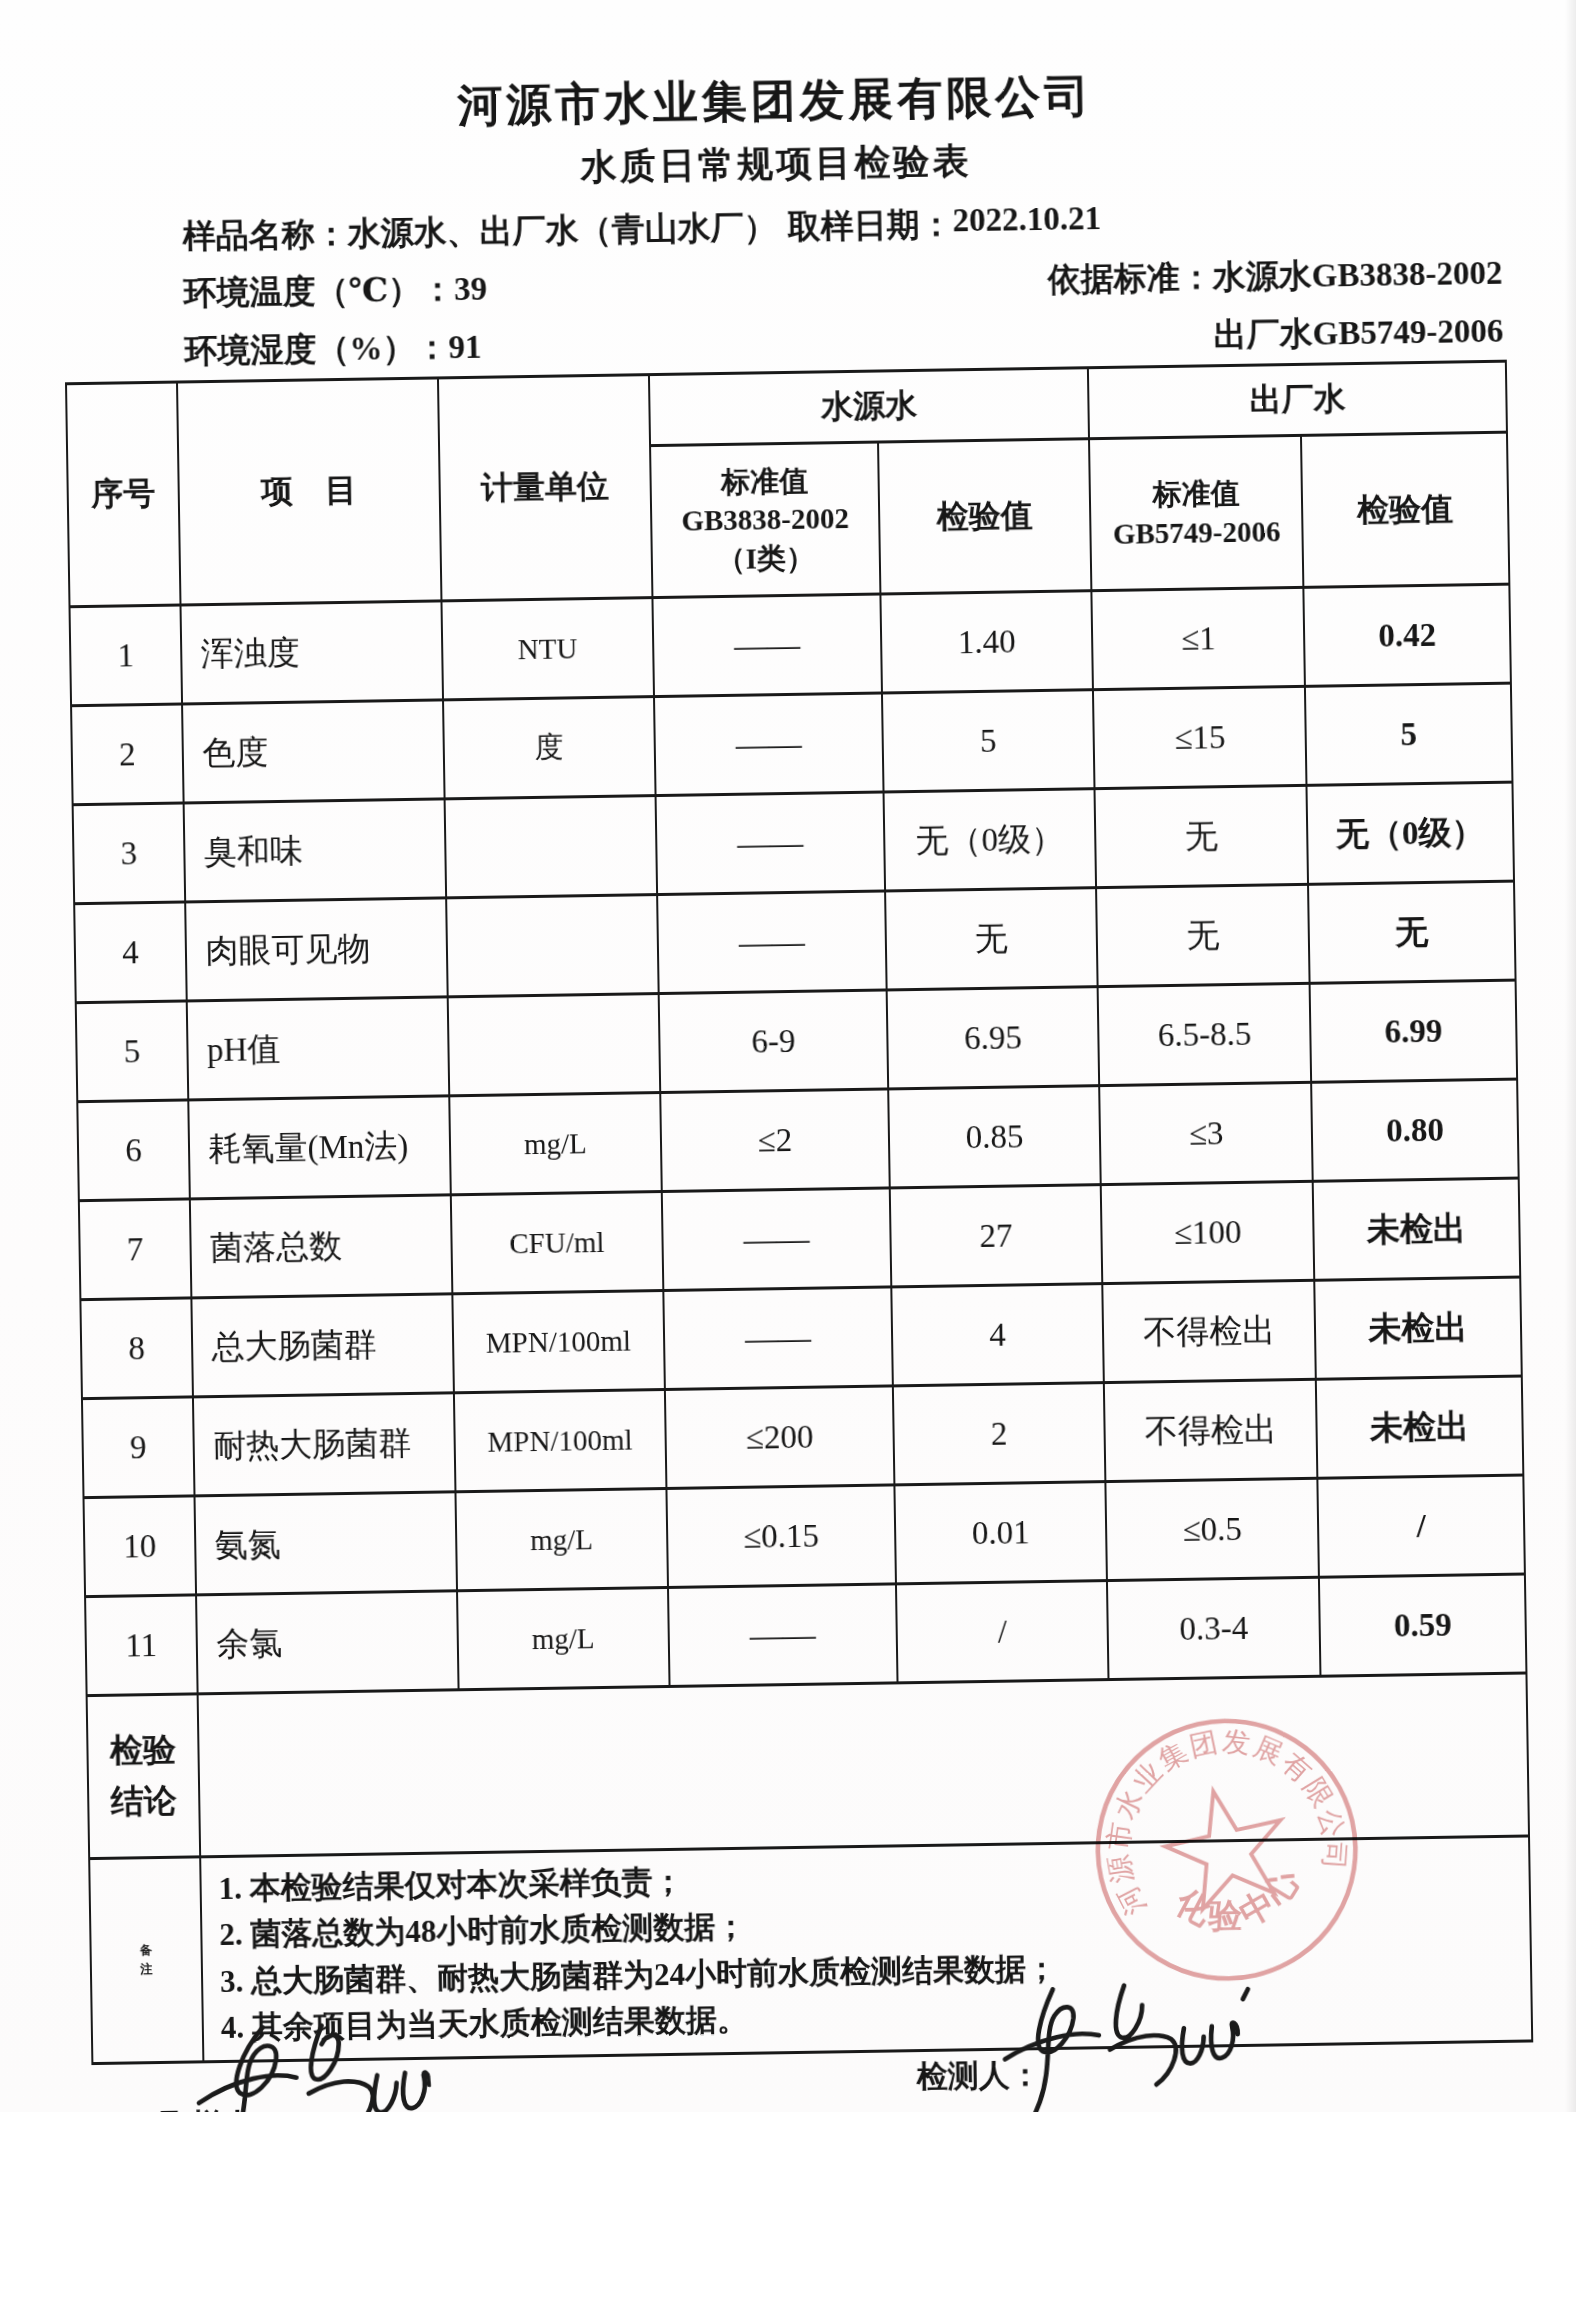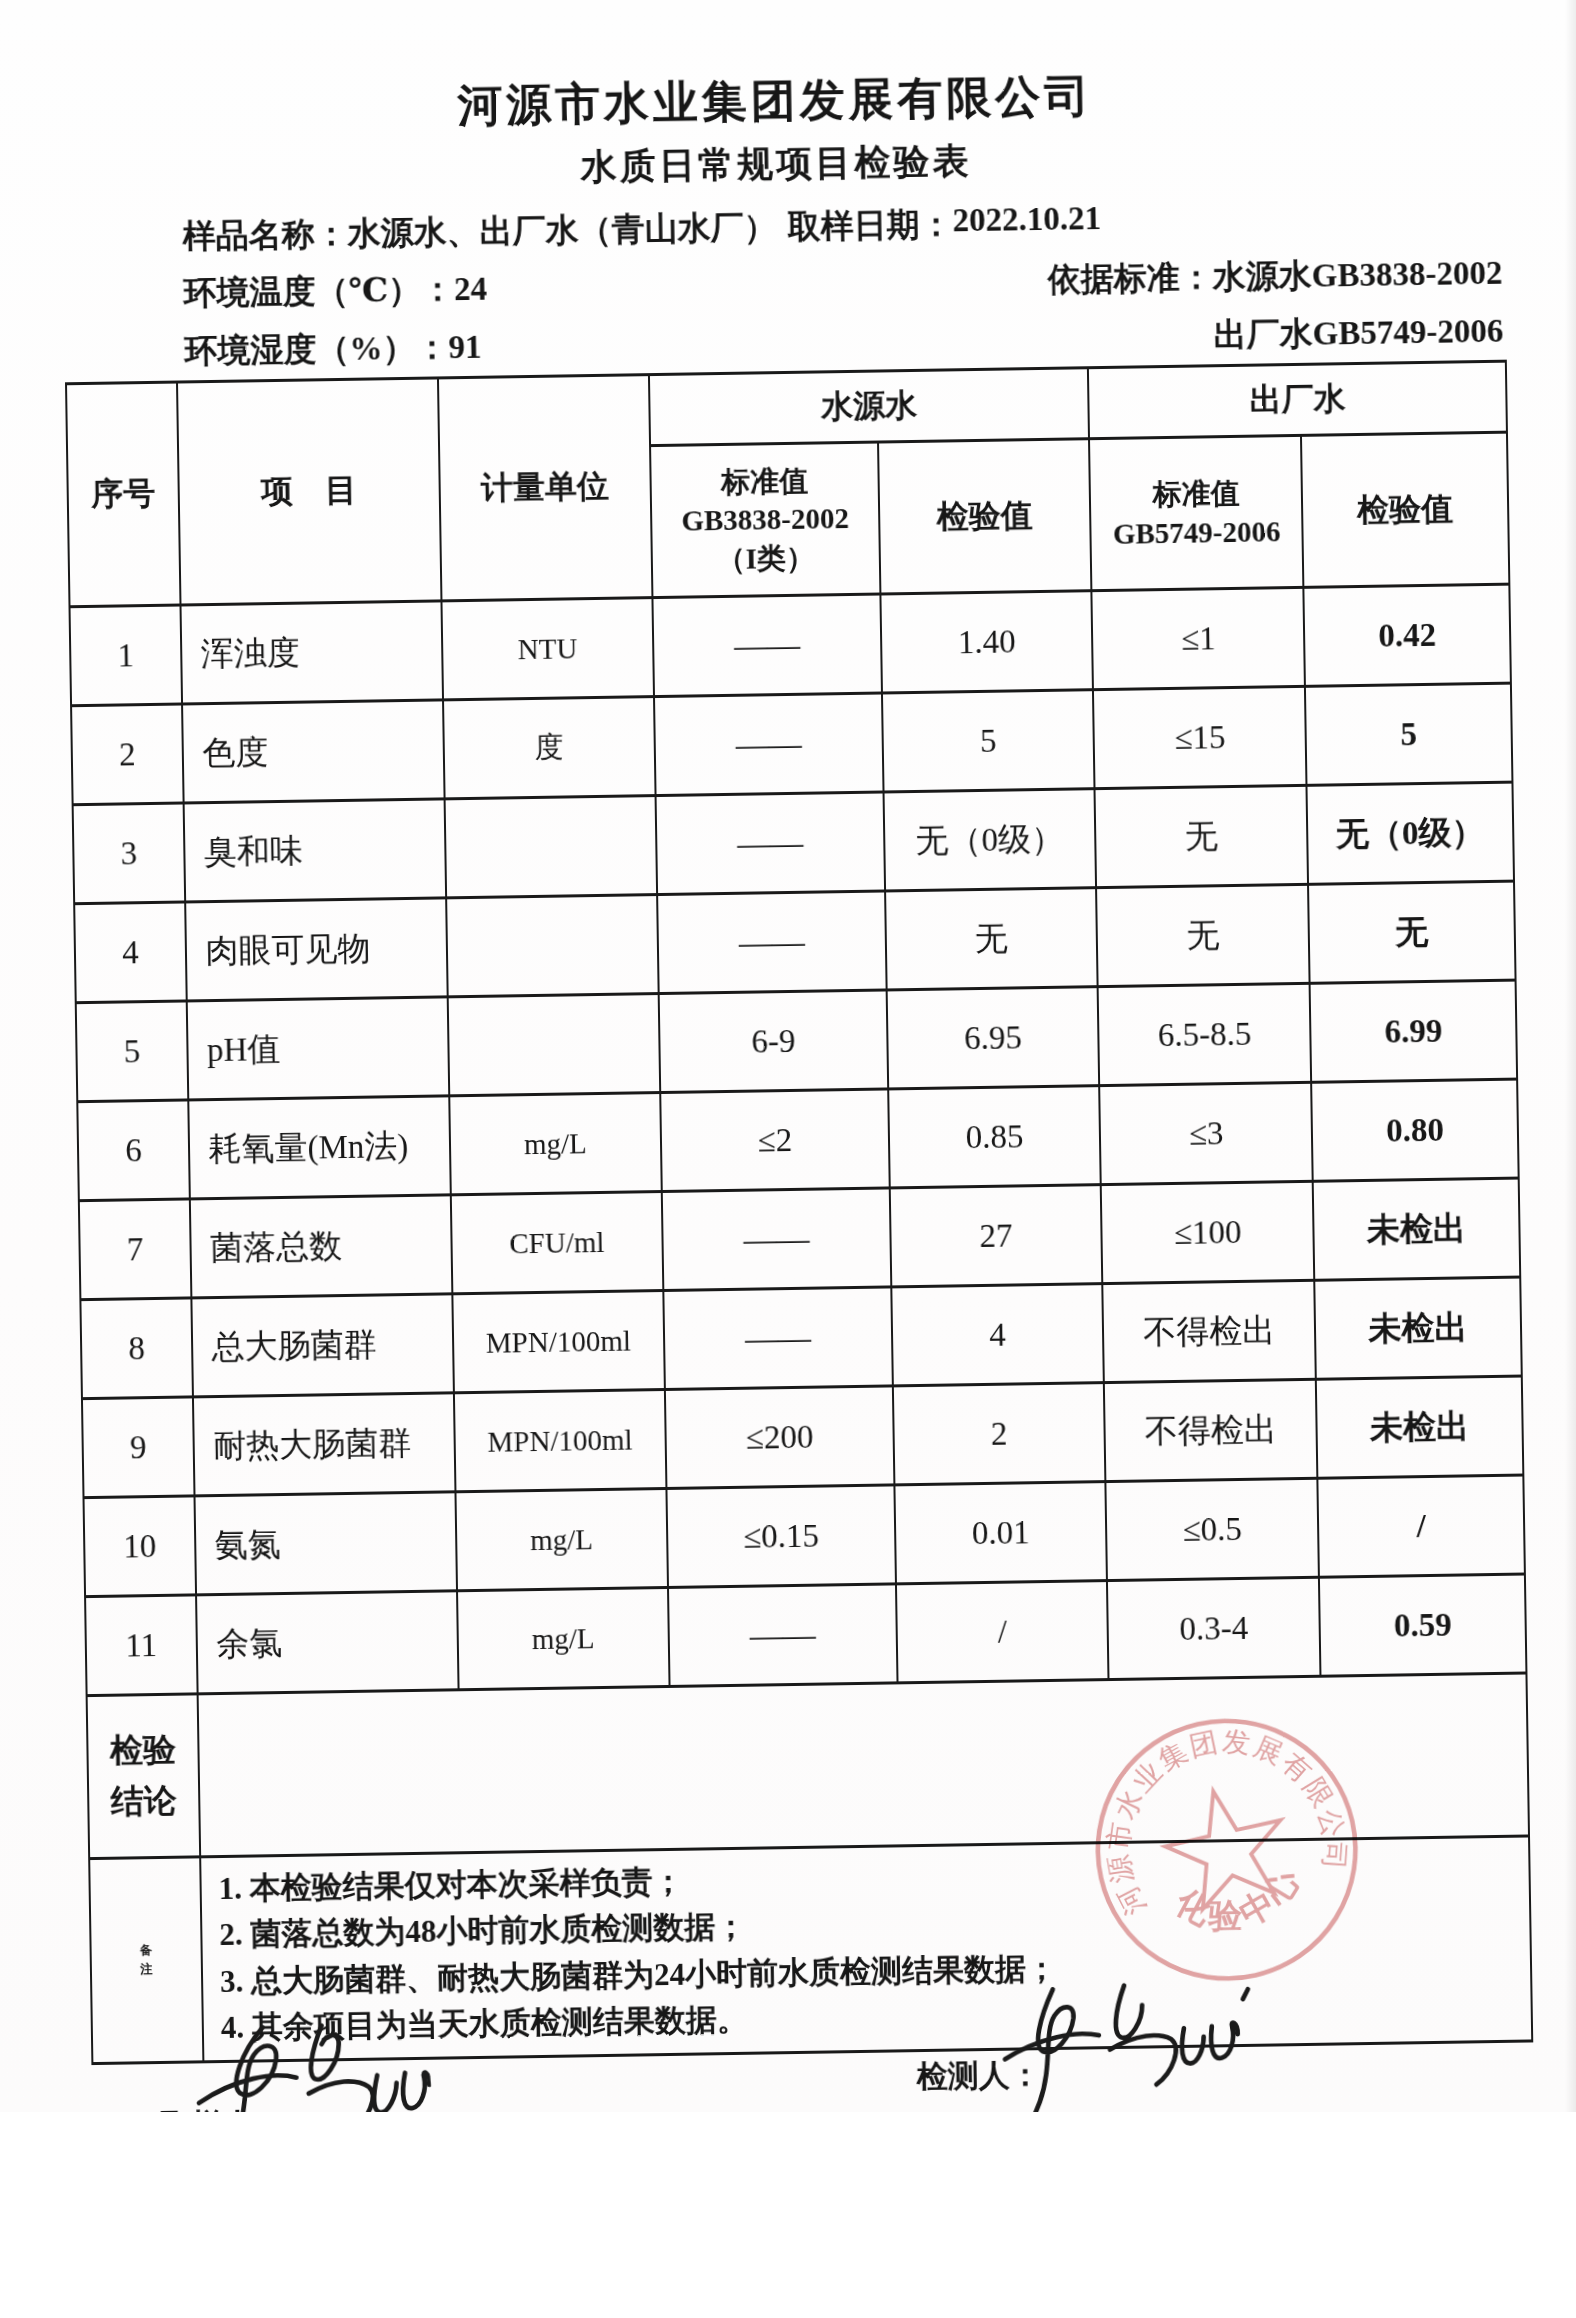--- a/index.html
+++ b/index.html
@@ -87,21 +87,21 @@
       <div class="company">河源市水业集团发展有限公司</div>
       <div class="report-title">水质日常规项目检验表</div>
       <div class="info">
         <div class="info-line">
           <span>样品名称：</span>
             <span>水源水、出厂水（青山水厂）</span>
             <span class="date-label">取样日期：</span>
             <span>2022.10.21</span>
         </div>
         <div class="info-line between">
-          <span><span>环境温度（℃）：</span><span>24</span></span>
+          <span><span>环境温度（℃）：</span><span>39</span></span>
           <span><span>依据标准：</span><span>水源水GB3838-2002</span></span>
         </div>
         <div class="info-line between">
           <span><span>环境湿度（%）：</span><span>91</span></span>
           <span>出厂水GB5749-2006</span>
         </div>
       </div>
     </div>
 
     <div class="table-block">

